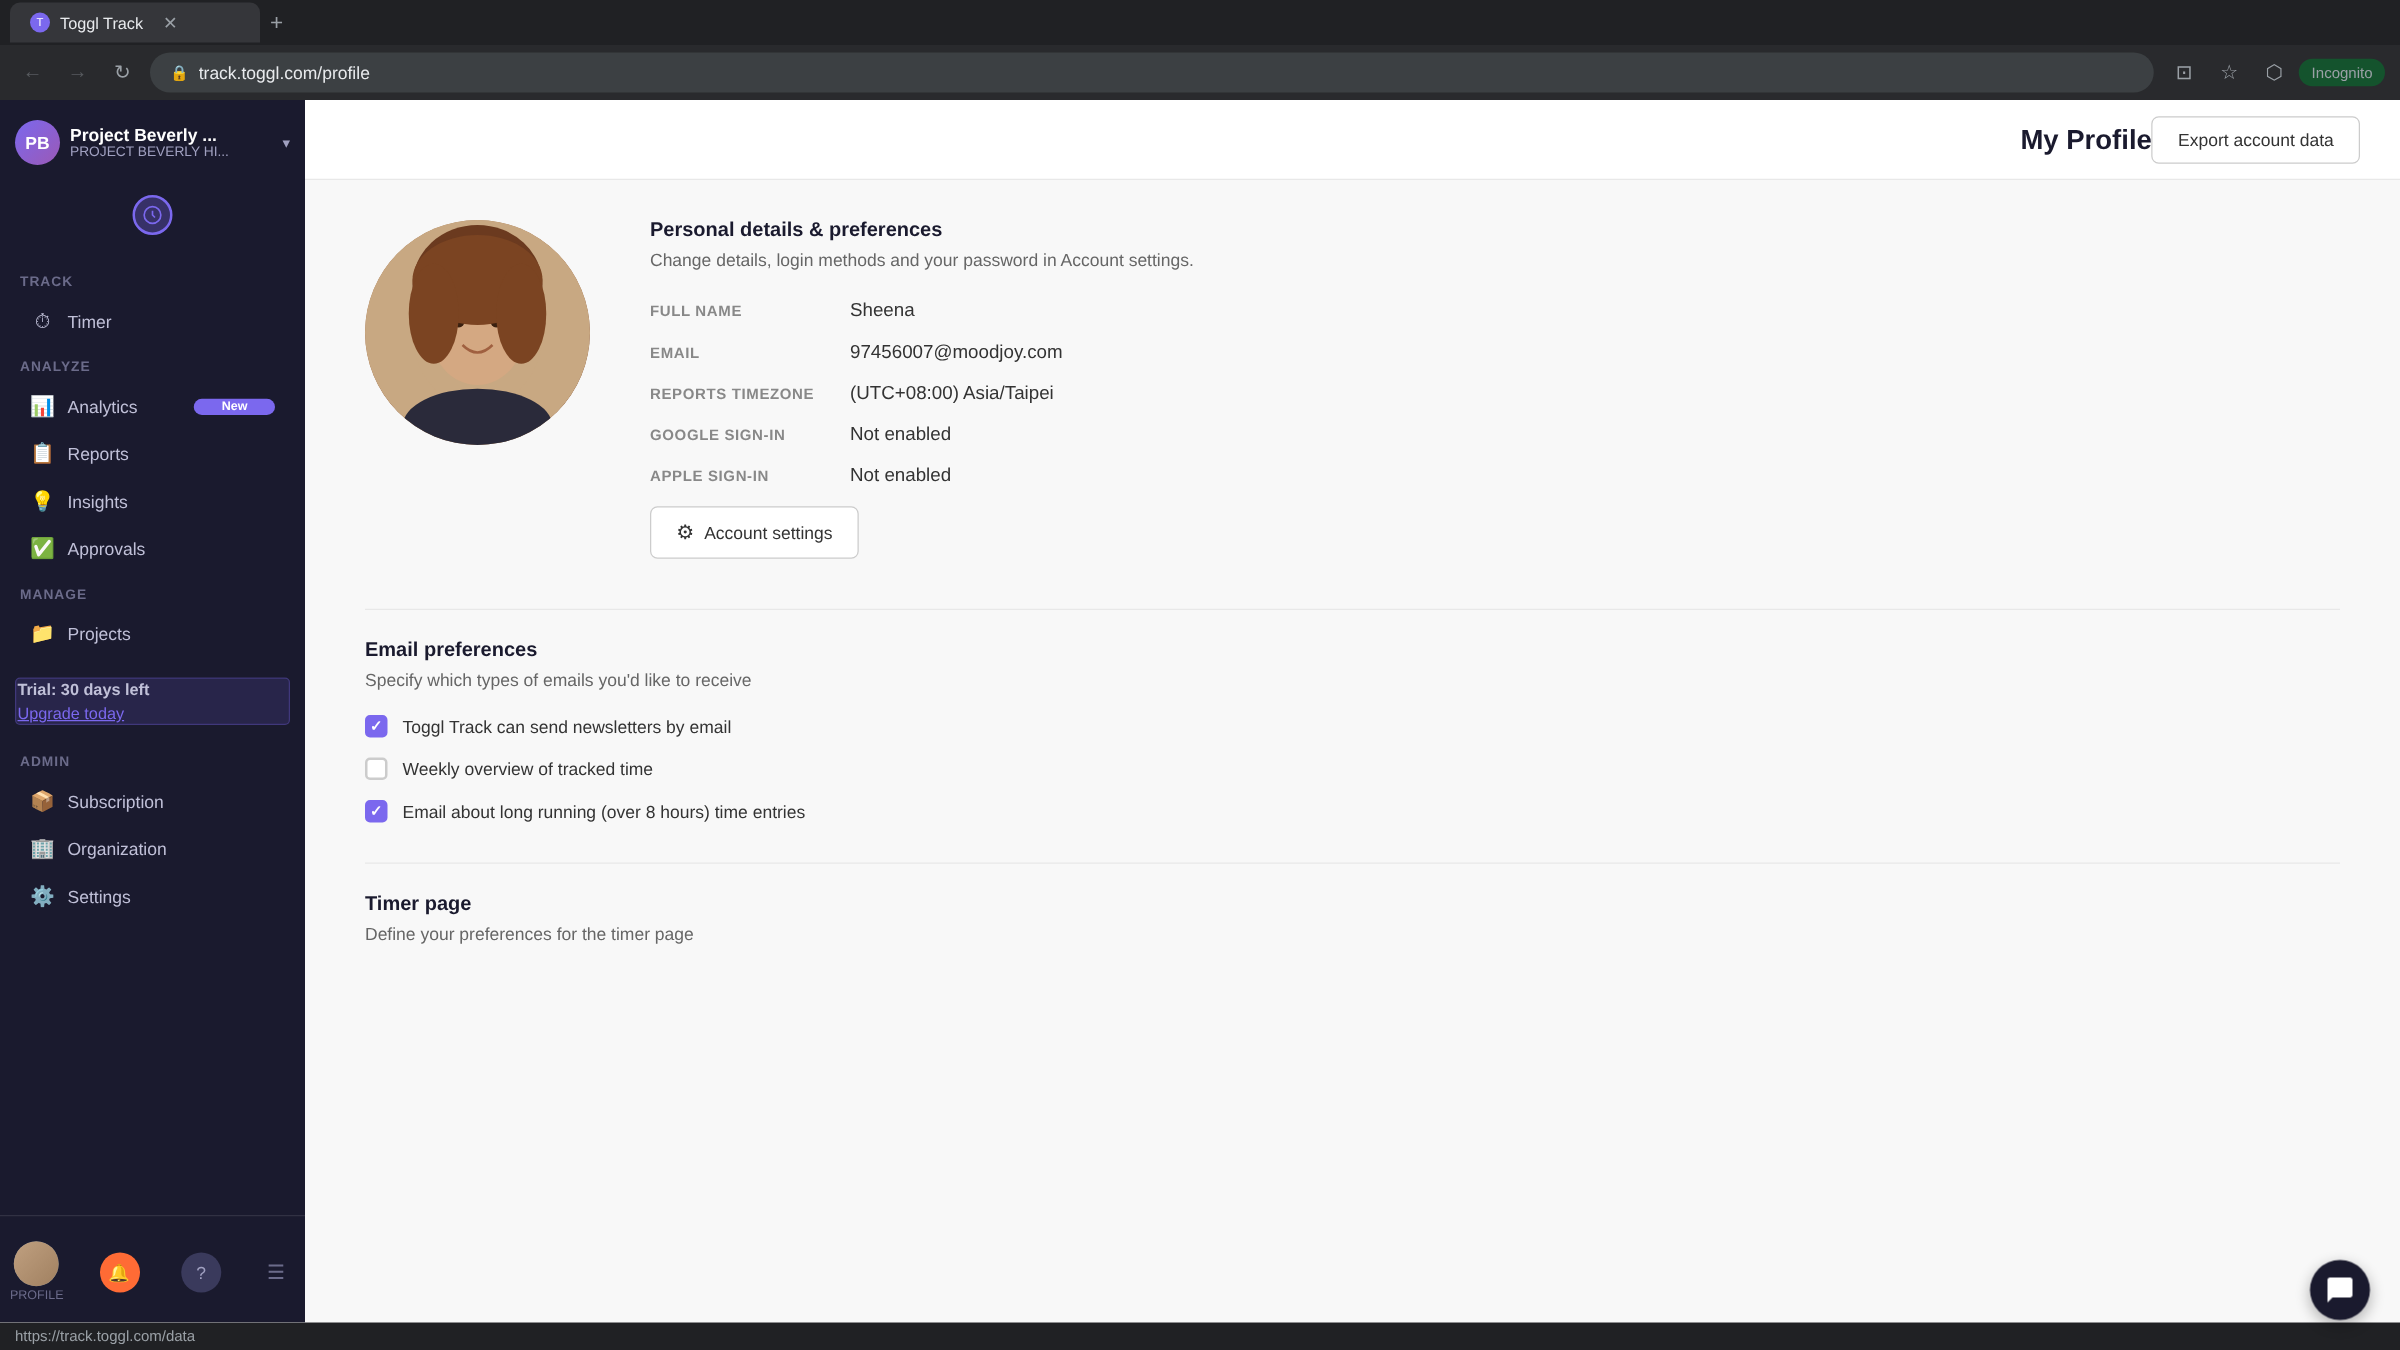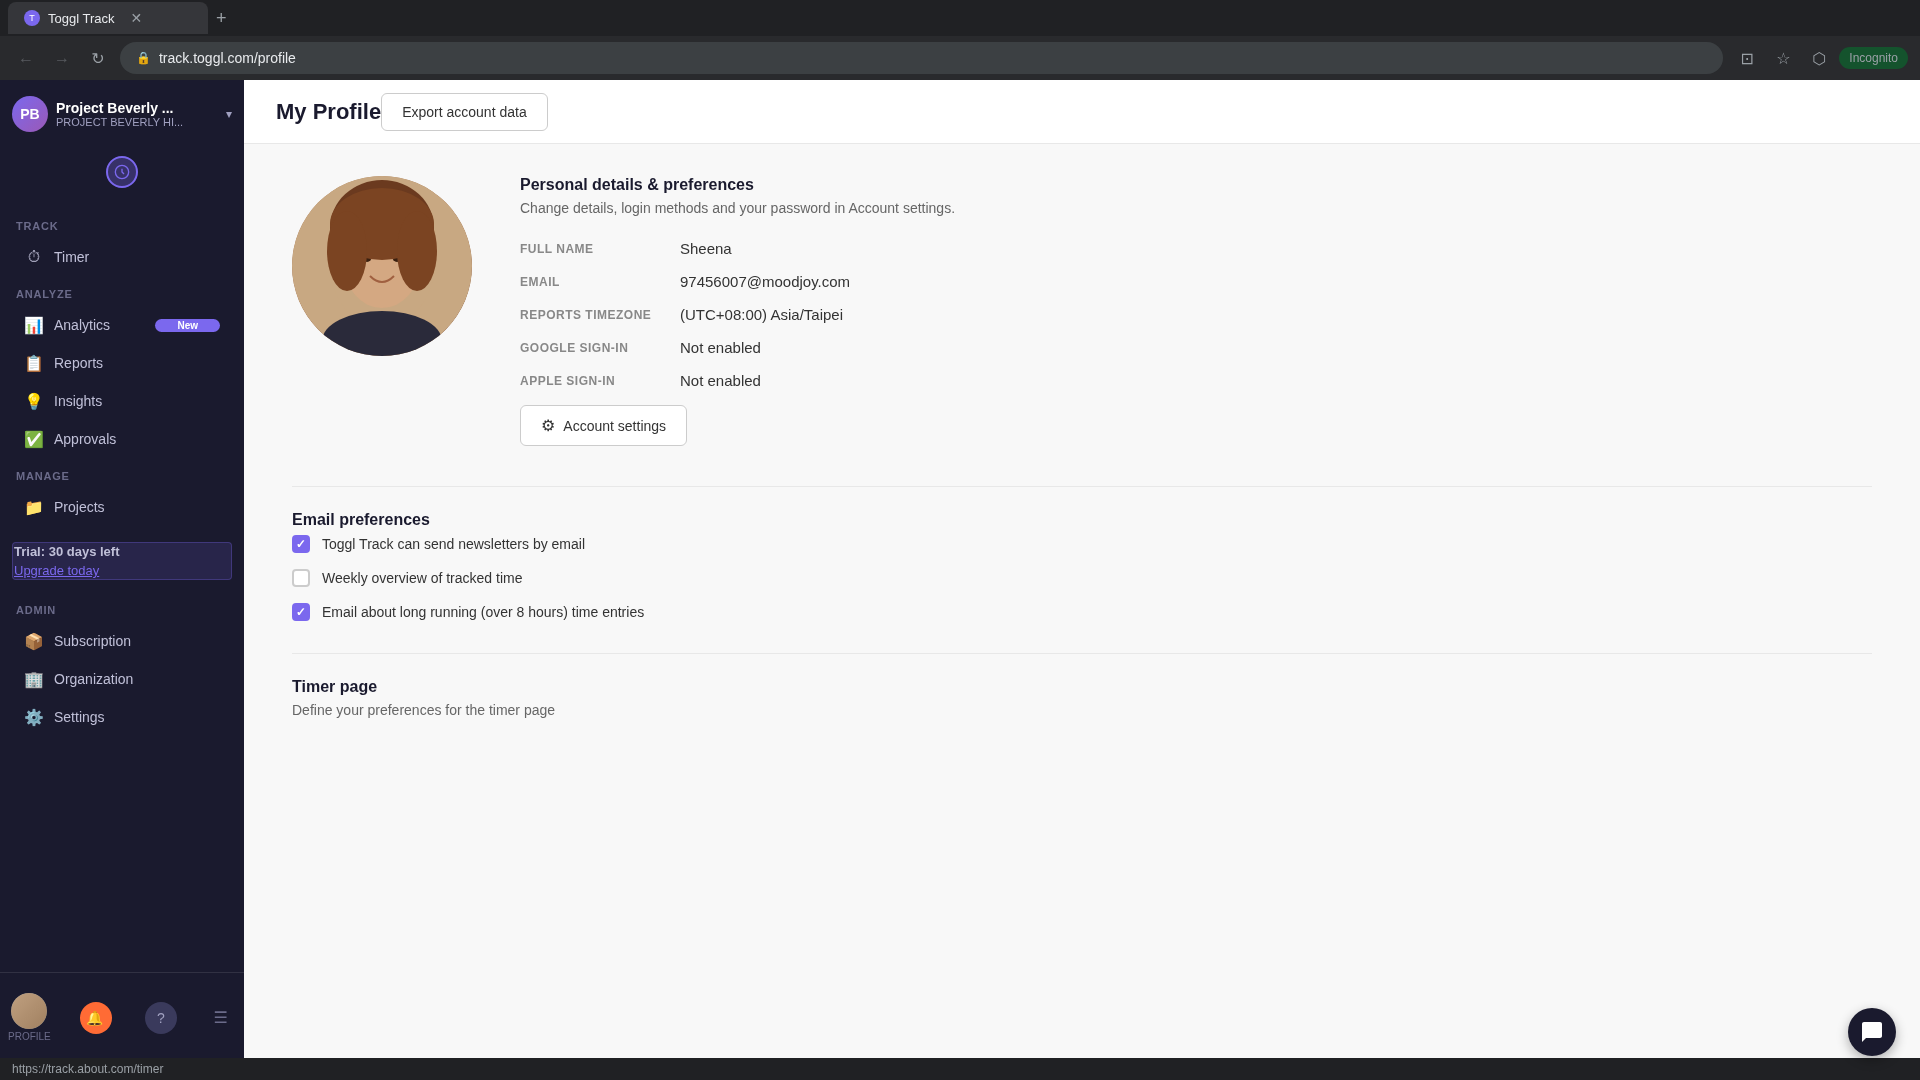--- a/index.html
+++ b/index.html
@@ -51,21 +51,21 @@
     .profile-avatar { width: 36px; height: 36px; border-radius: 50%; background: #888; overflow: hidden; display: flex; align-items: center; justify-content: center; }
     .profile-avatar-img { width: 100%; height: 100%; background: linear-gradient(135deg, #c0a080, #a08060); border-radius: 50%; }
     .profile-label { color: #6b6b8a; font-size: 10px; margin-top: 2px; }
 
     .sidebar-notification { width: 32px; height: 32px; border-radius: 50%; background: #ff6b35; display: flex; align-items: center; justify-content: center; color: white; font-size: 14px; margin: 4px auto; cursor: pointer; }
     .sidebar-help { width: 32px; height: 32px; border-radius: 50%; background: #3a3a5c; display: flex; align-items: center; justify-content: center; color: #a0a0c0; font-size: 14px; cursor: pointer; margin: 4px auto; }
     .sidebar-collapse { color: #6b6b8a; font-size: 16px; padding: 4px 16px; cursor: pointer; }
 
     
     .main { flex: 1; background: #f8f8f8; overflow-y: auto; }
-    .main-header { background: #fff; border-bottom: 1px solid #e8e8e8; padding: 0 32px; height: 64px; display: flex; align-items: center; justify-content: flex-start; }
+    .main-header { background: #fff; border-bottom: 1px solid #e8e8e8; padding: 0 32px; height: 64px; display: flex; align-items: center; justify-content: flex-end; }
     .main-title { font-size: 22px; font-weight: 600; color: #1a1a2e; }
     .export-btn { border: 1.5px solid #ccc; background: #fff; color: #333; font-size: 14px; padding: 10px 20px; border-radius: 6px; cursor: pointer; }
 
     .main-content { padding: 32px 48px; }
 
     .profile-section { display: flex; gap: 48px; margin-bottom: 40px; align-items: flex-start; }
     .profile-photo-wrap { flex-shrink: 0; }
     .profile-photo { width: 180px; height: 180px; border-radius: 50%; overflow: hidden; background: #c0a080; }
     .profile-photo-inner { width: 100%; height: 100%; background: linear-gradient(160deg, #c8a882 0%, #b08060 40%, #6b4030 100%); border-radius: 50%; position: relative; display: flex; align-items: center; justify-content: center; font-size: 60px; }
 
@@ -278,20 +278,21 @@
             <span class="gear-icon-btn">⚙</span>
             <span>Account settings</span>
           </button>
         </div>
       </div>
 
       <hr class="divider">
 
       <div class="email-pref-section">
         <div class="email-pref-title">Email preferences</div>
+        <div class="email-pref-subtitle">Specify which types of emails you'd like to receive</div>
 
         <div class="checkbox-row">
           <div class="checkbox-custom checked"></div>
           <span class="checkbox-label">Toggl Track can send newsletters by email</span>
         </div>
         <div class="checkbox-row">
           <div class="checkbox-custom" style="border: 2px solid #ccc; background: #fff;"></div>
           <span class="checkbox-label">Weekly overview of tracked time</span>
         </div>
         <div class="checkbox-row">
@@ -305,20 +306,20 @@
       <div class="timer-page-section">
         <div class="timer-page-title">Timer page</div>
         <div class="timer-page-subtitle">Define your preferences for the timer page</div>
       </div>
 
     </div>
   </div>
 </div>
 
 <div class="status-bar">
-  <span class="status-url">https://track.about.com/timer</span>
+  <span class="status-url">https://track.toggl.com/data</span>
 </div>
 
 <div class="chat-bubble">
   <svg width="24" height="24" viewBox="0 0 24 24">
       <path d="M20 2H4c-1.1 0-2 .9-2 2v18l4-4h14c1.1 0 2-.9 2-2V4c0-1.1-.9-2-2-2z" fill="white"></path>
     </svg>
 </div>
 
 </body></html>

